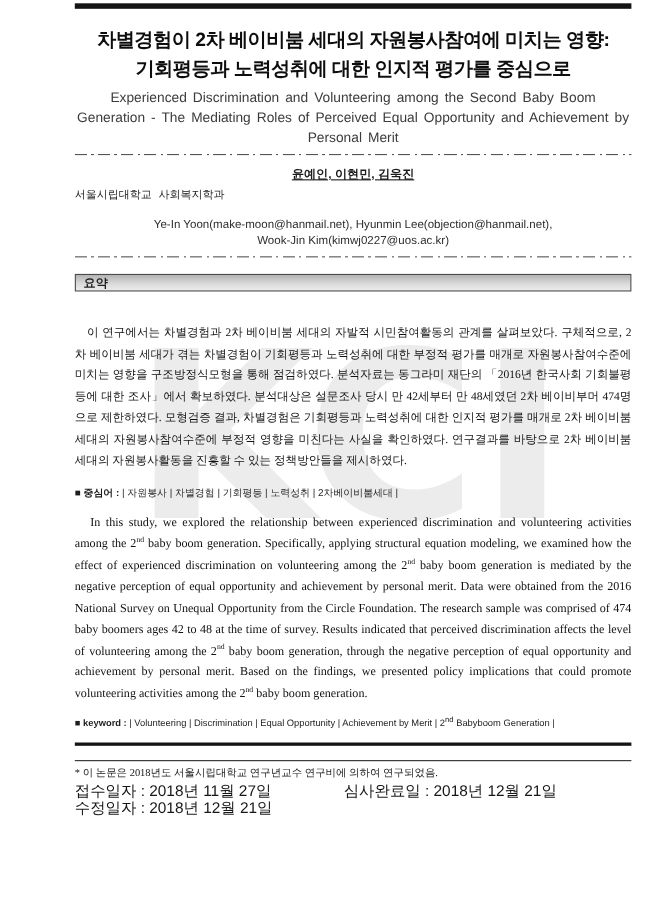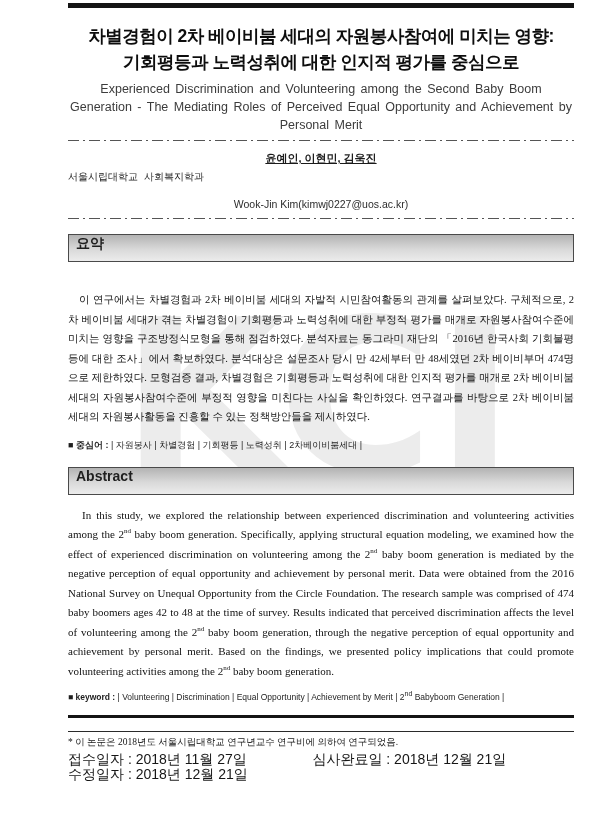--- a/index.html
+++ b/index.html
@@ -41,24 +41,24 @@
   .dashdot {
     margin-top:6px; height:1px;
     background:repeating-linear-gradient(90deg,
       #555 0, #555 11px, transparent 11px, transparent 15px,
       #555 15px, #555 17px, transparent 17px, transparent 21px);
   }
   .authors-ko { margin-top:10px; text-align:center; font-size:11px; font-weight:bold;text-decoration:underline; }
   .affiliation { margin-top:4px; text-align:left; font-size:10px; color:#222;font-family:Liberation Mono, monospace; }
   .authors-en { margin-top:13px; text-align:center; font-size:10.5px; line-height:15px; color:#2d2d2d; }
   .section-bar {
-    margin-top:15px; height:28px;
+    margin-top:15px; height:16px;
     border:1px solid #4a4a4a;
     background:linear-gradient(180deg,#b3b3b3 0%,#d9d9d9 55%,#ececec 100%);
-    font-size:14px; font-weight:bold; color:#1f1f1f;
+    font-size:11px; font-weight:bold; color:#1f1f1f;
     padding:2px 7px 0 7px; line-height:13px;
   }
   .abstract-ko {
     margin-top:28px;
     font-family:"Liberation Serif","DejaVu Serif",serif;
     font-size:10.5px; line-height:19.5px;
     text-align:justify; text-indent:11px; color:#111;
   }
   .keywords-line { margin-top:12px; font-size:9px; color:#1e1e1e; }
   .keywords-line .kw-label { font-weight:bold; }
@@ -94,35 +94,35 @@
   </div>
 
   <div class="title-en">Experienced Discrimination and Volunteering among the Second Baby Boom Generation - The Mediating Roles of Perceived Equal Opportunity and Achievement by Personal Merit</div>
 
   <div class="dashdot"></div>
 
   <div class="authors-ko">윤예인, 이현민, 김욱진</div>
   <div class="affiliation">서울시립대학교 사회복지학과</div>
 
   <div class="authors-en">
+    <div>Ye-In Yoon(make-moon@hanmail.net), Hyunmin Lee(objection@hanmail.net),</div>
     <div>Wook-Jin Kim(kimwj0227@uos.ac.kr)</div>
   </div>
 
   <div class="dashdot"></div>
 
   <div class="section-bar">요약</div>
 
   <p class="abstract-ko">이 연구에서는 차별경험과 2차 베이비붐 세대의 자발적 시민참여활동의 관계를 살펴보았다. 구체적으로, 2차 베이비붐 세대가 겪는 차별경험이 기회평등과 노력성취에 대한 부정적 평가를 매개로 자원봉사참여수준에 미치는 영향을 구조방정식모형을 통해 점검하였다. 분석자료는 동그라미 재단의 「2016년 한국사회 기회불평등에 대한 조사」에서 확보하였다. 분석대상은 설문조사 당시 만 42세부터 만 48세였던 2차 베이비부머 474명으로 제한하였다. 모형검증 결과, 차별경험은 기회평등과 노력성취에 대한 인지적 평가를 매개로 2차 베이비붐 세대의 자원봉사참여수준에 부정적 영향을 미친다는 사실을 확인하였다. 연구결과를 바탕으로 2차 베이비붐 세대의 자원봉사활동을 진흥할 수 있는 정책방안들을 제시하였다.</p>
 
   <div class="keywords-line">
     <span class="kw-label">■ 중심어 :</span>
     <span>| 자원봉사 | 차별경험 | 기회평등 | 노력성취 | 2차베이비붐세대 |</span>
   </div>
 
-  <div class="section-bar">Abstract</div>
 
   <p class="abstract-en">In this study, we explored the relationship between experienced discrimination and volunteering activities among the 2<sup>nd</sup> baby boom generation. Specifically, applying structural equation modeling, we examined how the effect of experienced discrimination on volunteering among the 2<sup>nd</sup> baby boom generation is mediated by the negative perception of equal opportunity and achievement by personal merit. Data were obtained from the 2016 National Survey on Unequal Opportunity from the Circle Foundation. The research sample was comprised of 474 baby boomers ages 42 to 48 at the time of survey. Results indicated that perceived discrimination affects the level of volunteering among the 2<sup>nd</sup> baby boom generation, through the negative perception of equal opportunity and achievement by personal merit. Based on the findings, we presented policy implications that could promote volunteering activities among the 2<sup>nd</sup> baby boom generation.</p>
 
   <div class="keywords-line en">
     <span class="kw-label">■ keyword :</span>
     <span>| Volunteering | Discrimination | Equal Opportunity | Achievement by Merit | 2<sup>nd</sup> Babyboom Generation |</span>
   </div>
 
   <div class="footer-bar"></div>
   <div class="footer-rule"></div>

